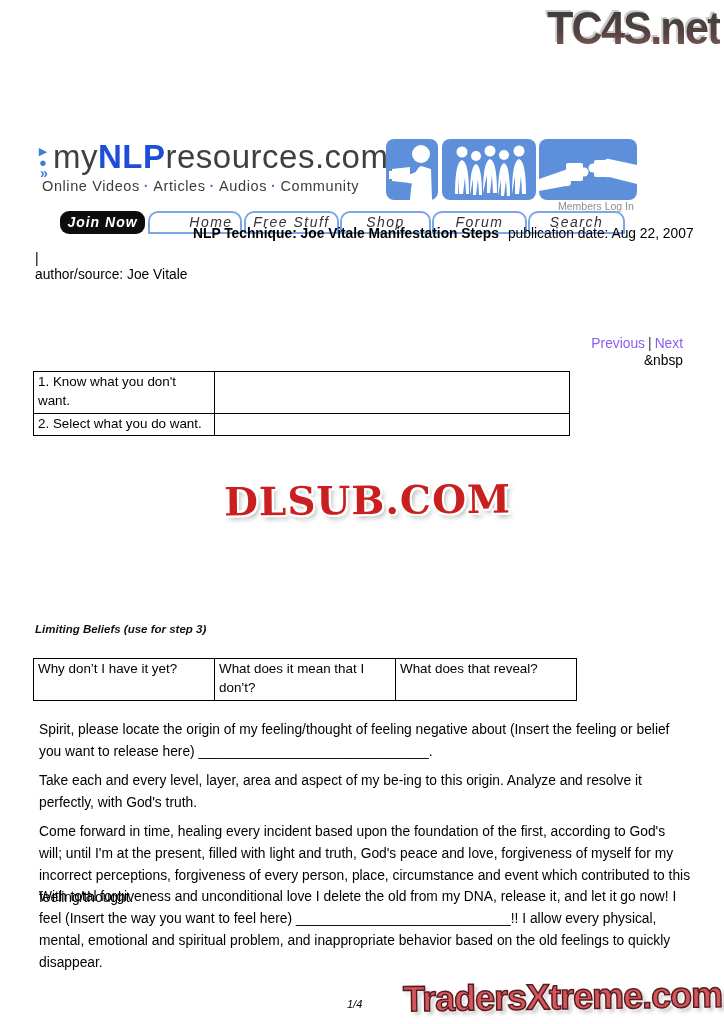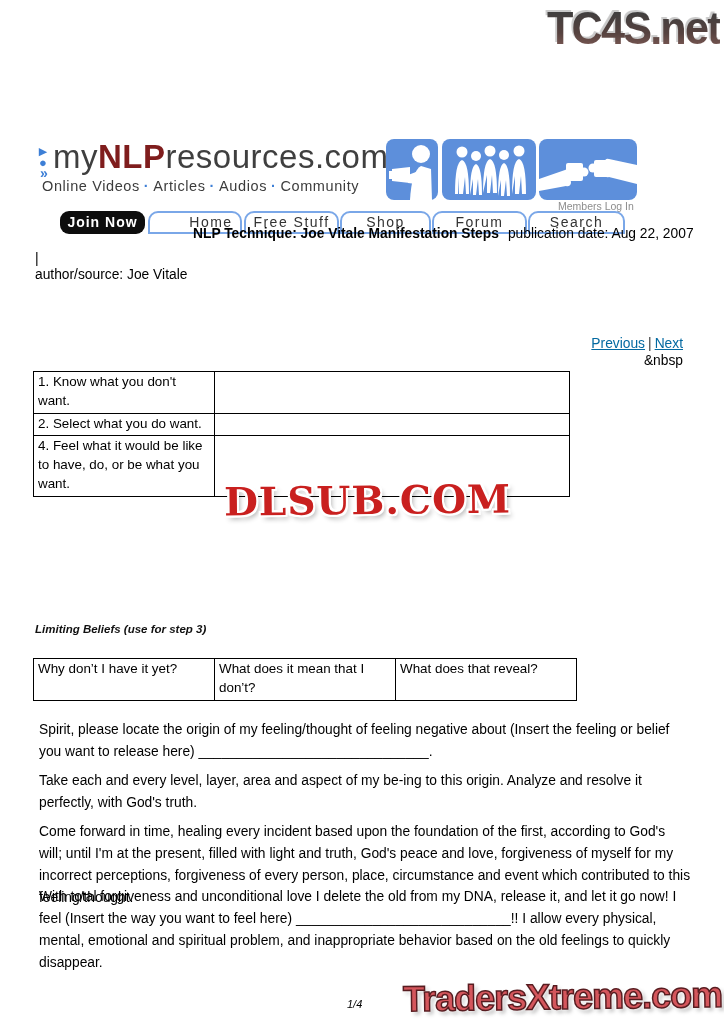--- a/index.html
+++ b/index.html
@@ -17,47 +17,47 @@
   }
 
   
   .logo-icon { position:absolute; left:35px; top:146px; width:16px; color:#3d7fd6;
                text-align:center; line-height:11px; font-size:12px; }
   .logo-icon .g1 { display:block; font-size:11px; }
   .logo-icon .g2 { display:block; font-size:13px; }
   .logo-icon .g3 { display:block; font-size:14px; font-weight:bold; letter-spacing:-2px; }
   .logo-text { position:absolute; left:53px; top:138px; font-size:33px; color:#3f3f3f;
                letter-spacing:0.5px; }
-  .logo-text .nlp { color:#7f1d1d; font-weight:bold; }
+  .logo-text .nlp { color:#1d4ed8; font-weight:bold; }
   .tagline { position:absolute; left:42px; top:178px; font-size:14.5px; color:#3c3c3c;
              letter-spacing:0.6px; }
   .tagline .dot { color:#3d7fd6; padding:0 4px; font-weight:bold; }
 
   
   .tile { position:absolute; top:139px; height:61px; }
   .tile svg { display:block; }
   .members { position:absolute; left:558px; top:200px; font-size:10.5px; color:#8d8d8d; }
 
   
   .tab { position:absolute; top:211px; height:23px; box-sizing:border-box;
          background:#fff; border:2px solid #7aa7e8; border-radius:10px 10px 0 0;
          font-size:14px; color:#333; text-align:center; line-height:19px;
-         letter-spacing:1.5px; cursor:pointer; }
+         letter-spacing:1.5px; cursor:pointer;font-style:italic; }
   .tab.join { background:#0d0d0d; color:#fff; border:none; border-radius:9px;
               font-weight:bold; line-height:23px; letter-spacing:1px; }
 
   
   .title-line { position:absolute; left:193px; top:226px; font-size:13.8px; white-space:nowrap; }
   .title-line .t { font-weight:bold; }
   .title-line .d { margin-left:9px; }
   .pipe   { position:absolute; left:35px; top:250px; font-size:14px; }
   .author { position:absolute; left:35px; top:267px; font-size:13.8px; }
 
   .prevnext { position:absolute; right:41px; top:336px; font-size:13.8px; }
-  .prevnext a { color:#0369a1; text-decoration:underline; cursor:pointer; }
+  .prevnext a { color:#8b5cf6; cursor:pointer; }
   .prevnext .sep { color:#333; padding:0 3px; }
   .nbspline { position:absolute; right:41px; top:353px; font-size:13.8px; }
 
   
   table.doc { position:absolute; left:33px; border-collapse:collapse;
               font-size:13.4px; line-height:18.8px; table-layout:fixed; width:518px; }
   table.doc td { border:1px solid #000; padding:1px 4px 2px 4px; vertical-align:top;
                  overflow:hidden; }
   table.steps { top:371px; }
   table.steps td.c1 { width:172px; }
@@ -166,24 +166,20 @@
   <table class="doc steps">
     <tbody>
         <tr class="r1">
       <td class="c1">1. Know what you don't want.</td>
       <td class="c2"></td>
         </tr>
     <tr class="r2">
       <td class="c1">2. Select what you do want.</td>
       <td class="c2"></td>
         </tr>
-    <tr class="r4">
-      <td class="c1">4. Feel what it would be like to have, do, or be what you want.</td>
-      <td class="c2"></td>
-        </tr>
   </tbody>
     </table>
 
   <div class="dlsub">DLSUB.COM</div>
 
   <div class="limiting-heading">Limiting Beliefs (use for step 3)</div>
   <table class="doc beliefs">
     <tbody>
         <tr>
       <td>Why don’t I have it yet?</td>

